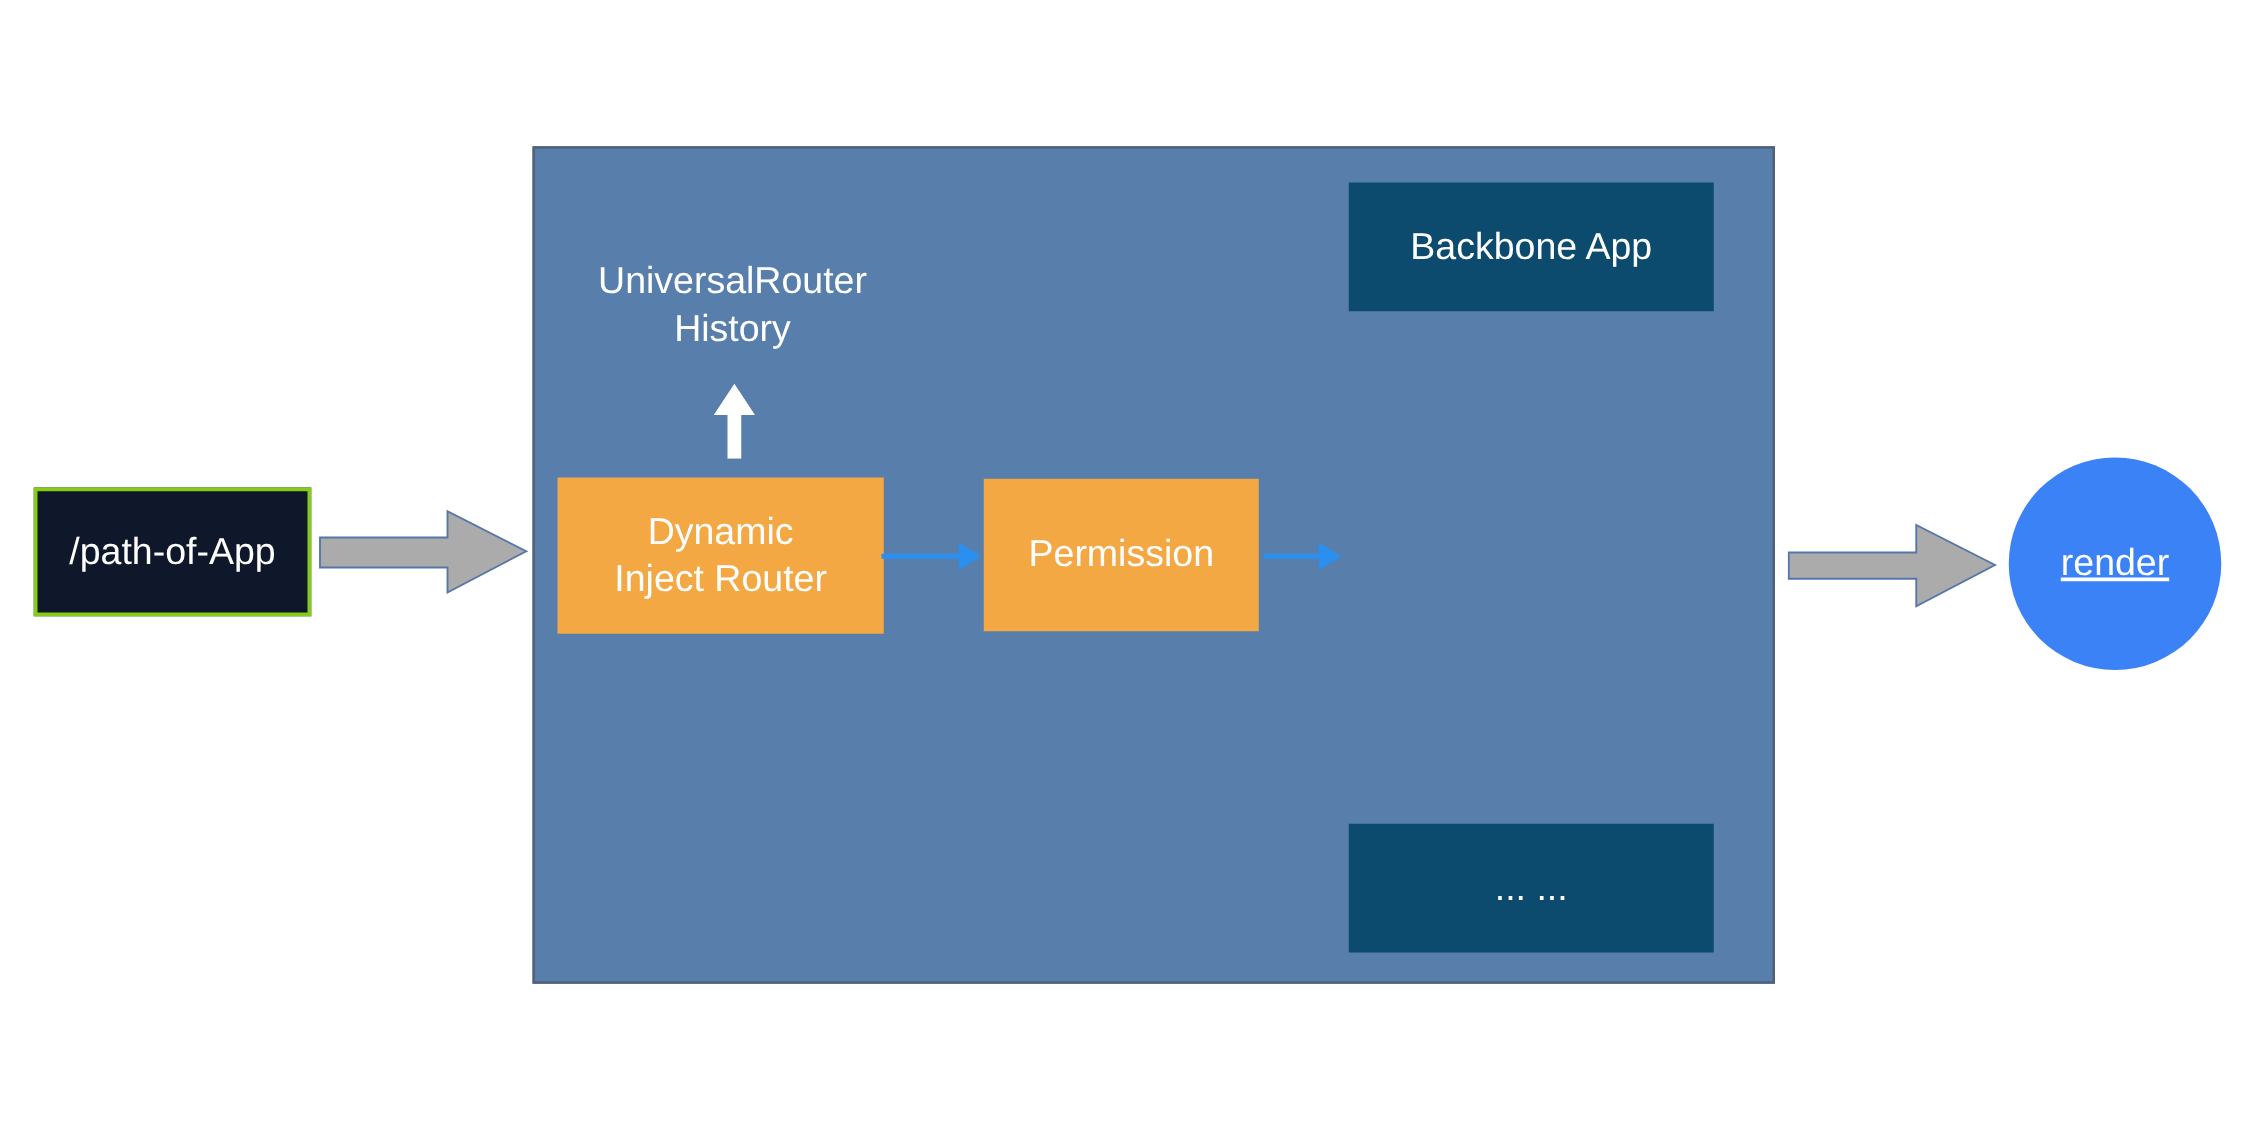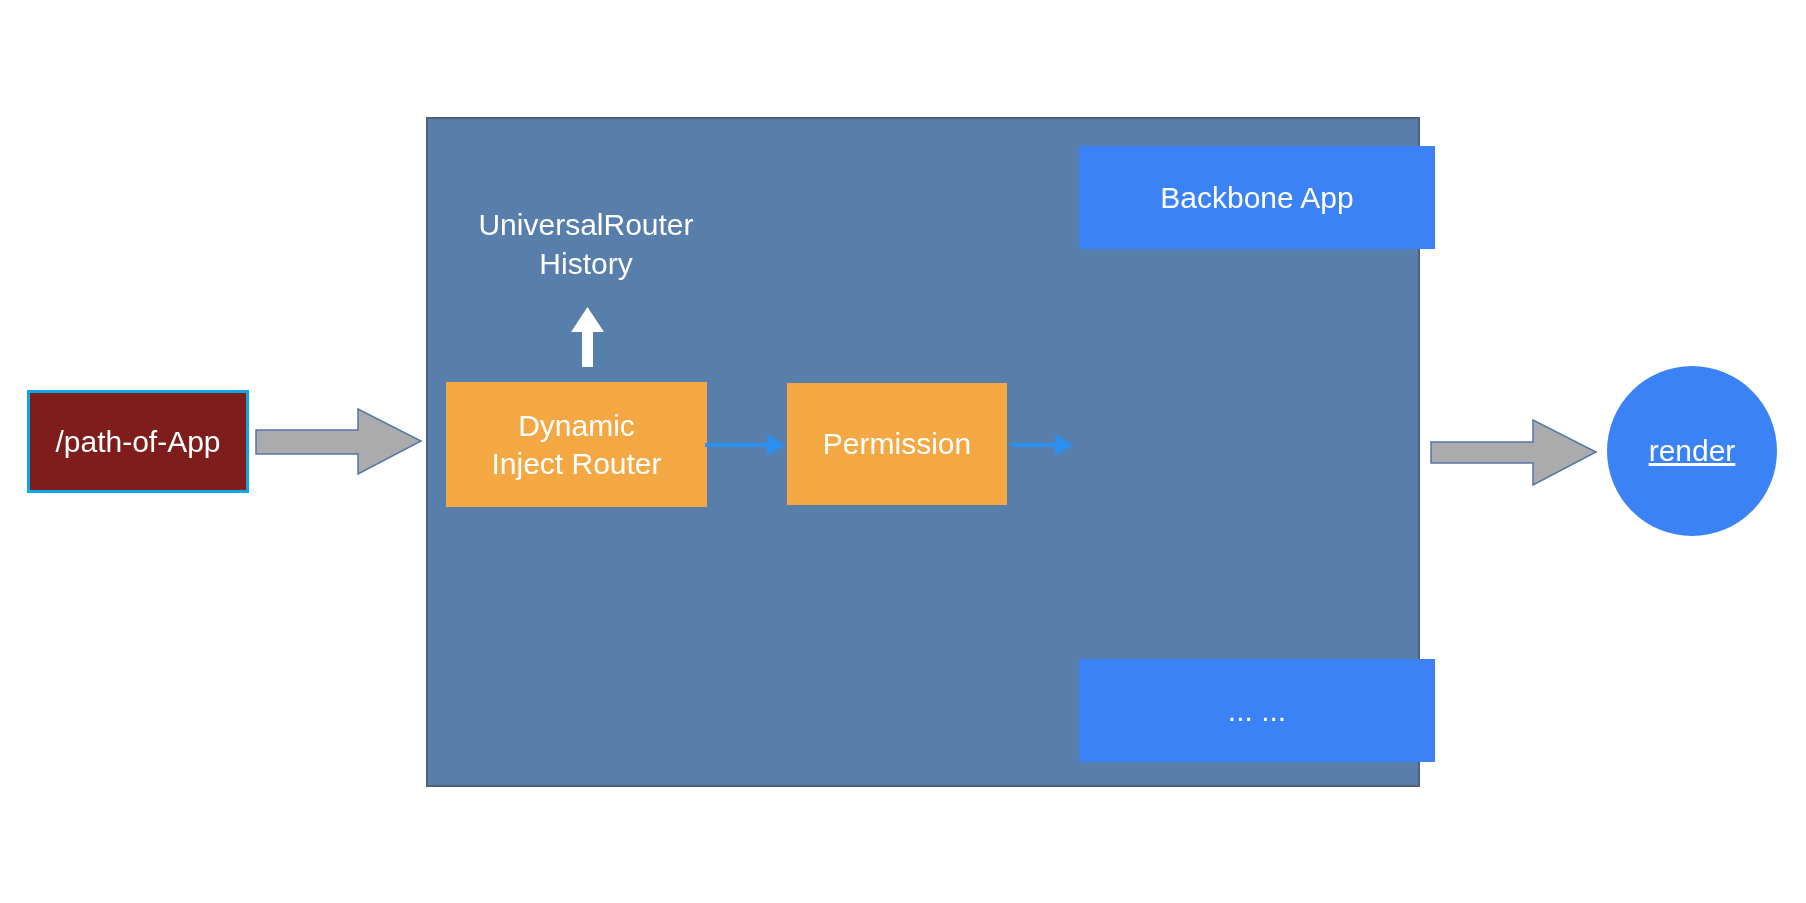--- a/index.html
+++ b/index.html
@@ -24,22 +24,22 @@
     color: #ffffff;
     font-size: 30px;
     line-height: 38px;
     box-sizing: border-box;
   }
   .input-node {
     left: 27px;
     top: 390px;
     width: 222px;
     height: 103px;
-    background: #7f1d1d;
-    border: 3px solid #0ea5e9;
+    background: #0f172a;
+    border: 3px solid #84cc16;
   }
   .router-container {
     position: absolute;
     left: 426px;
     top: 117px;
     width: 994px;
     height: 670px;
     background: #587eac;
     border: 2px solid #51617a;
     box-sizing: border-box;
@@ -67,23 +67,23 @@
   }
   .permission-box {
     left: 359px;
     top: 264px;
     width: 220px;
     height: 122px;
     background: #f4a843;
   }
   .app-box {
     left: 651px;
-    width: 356px;
+    width: 292px;
     height: 103px;
-    background: #3b82f6;
+    background: #0c4a6e;
   }
   .app-box.app-0 { top: 27px; }
   .app-box.app-1 { top: 200px; }
   .app-box.app-2 { top: 369px; }
   .app-box.app-3 { top: 540px; }
   .output-node {
     left: 1607px;
     top: 366px;
     width: 170px;
     height: 170px;

